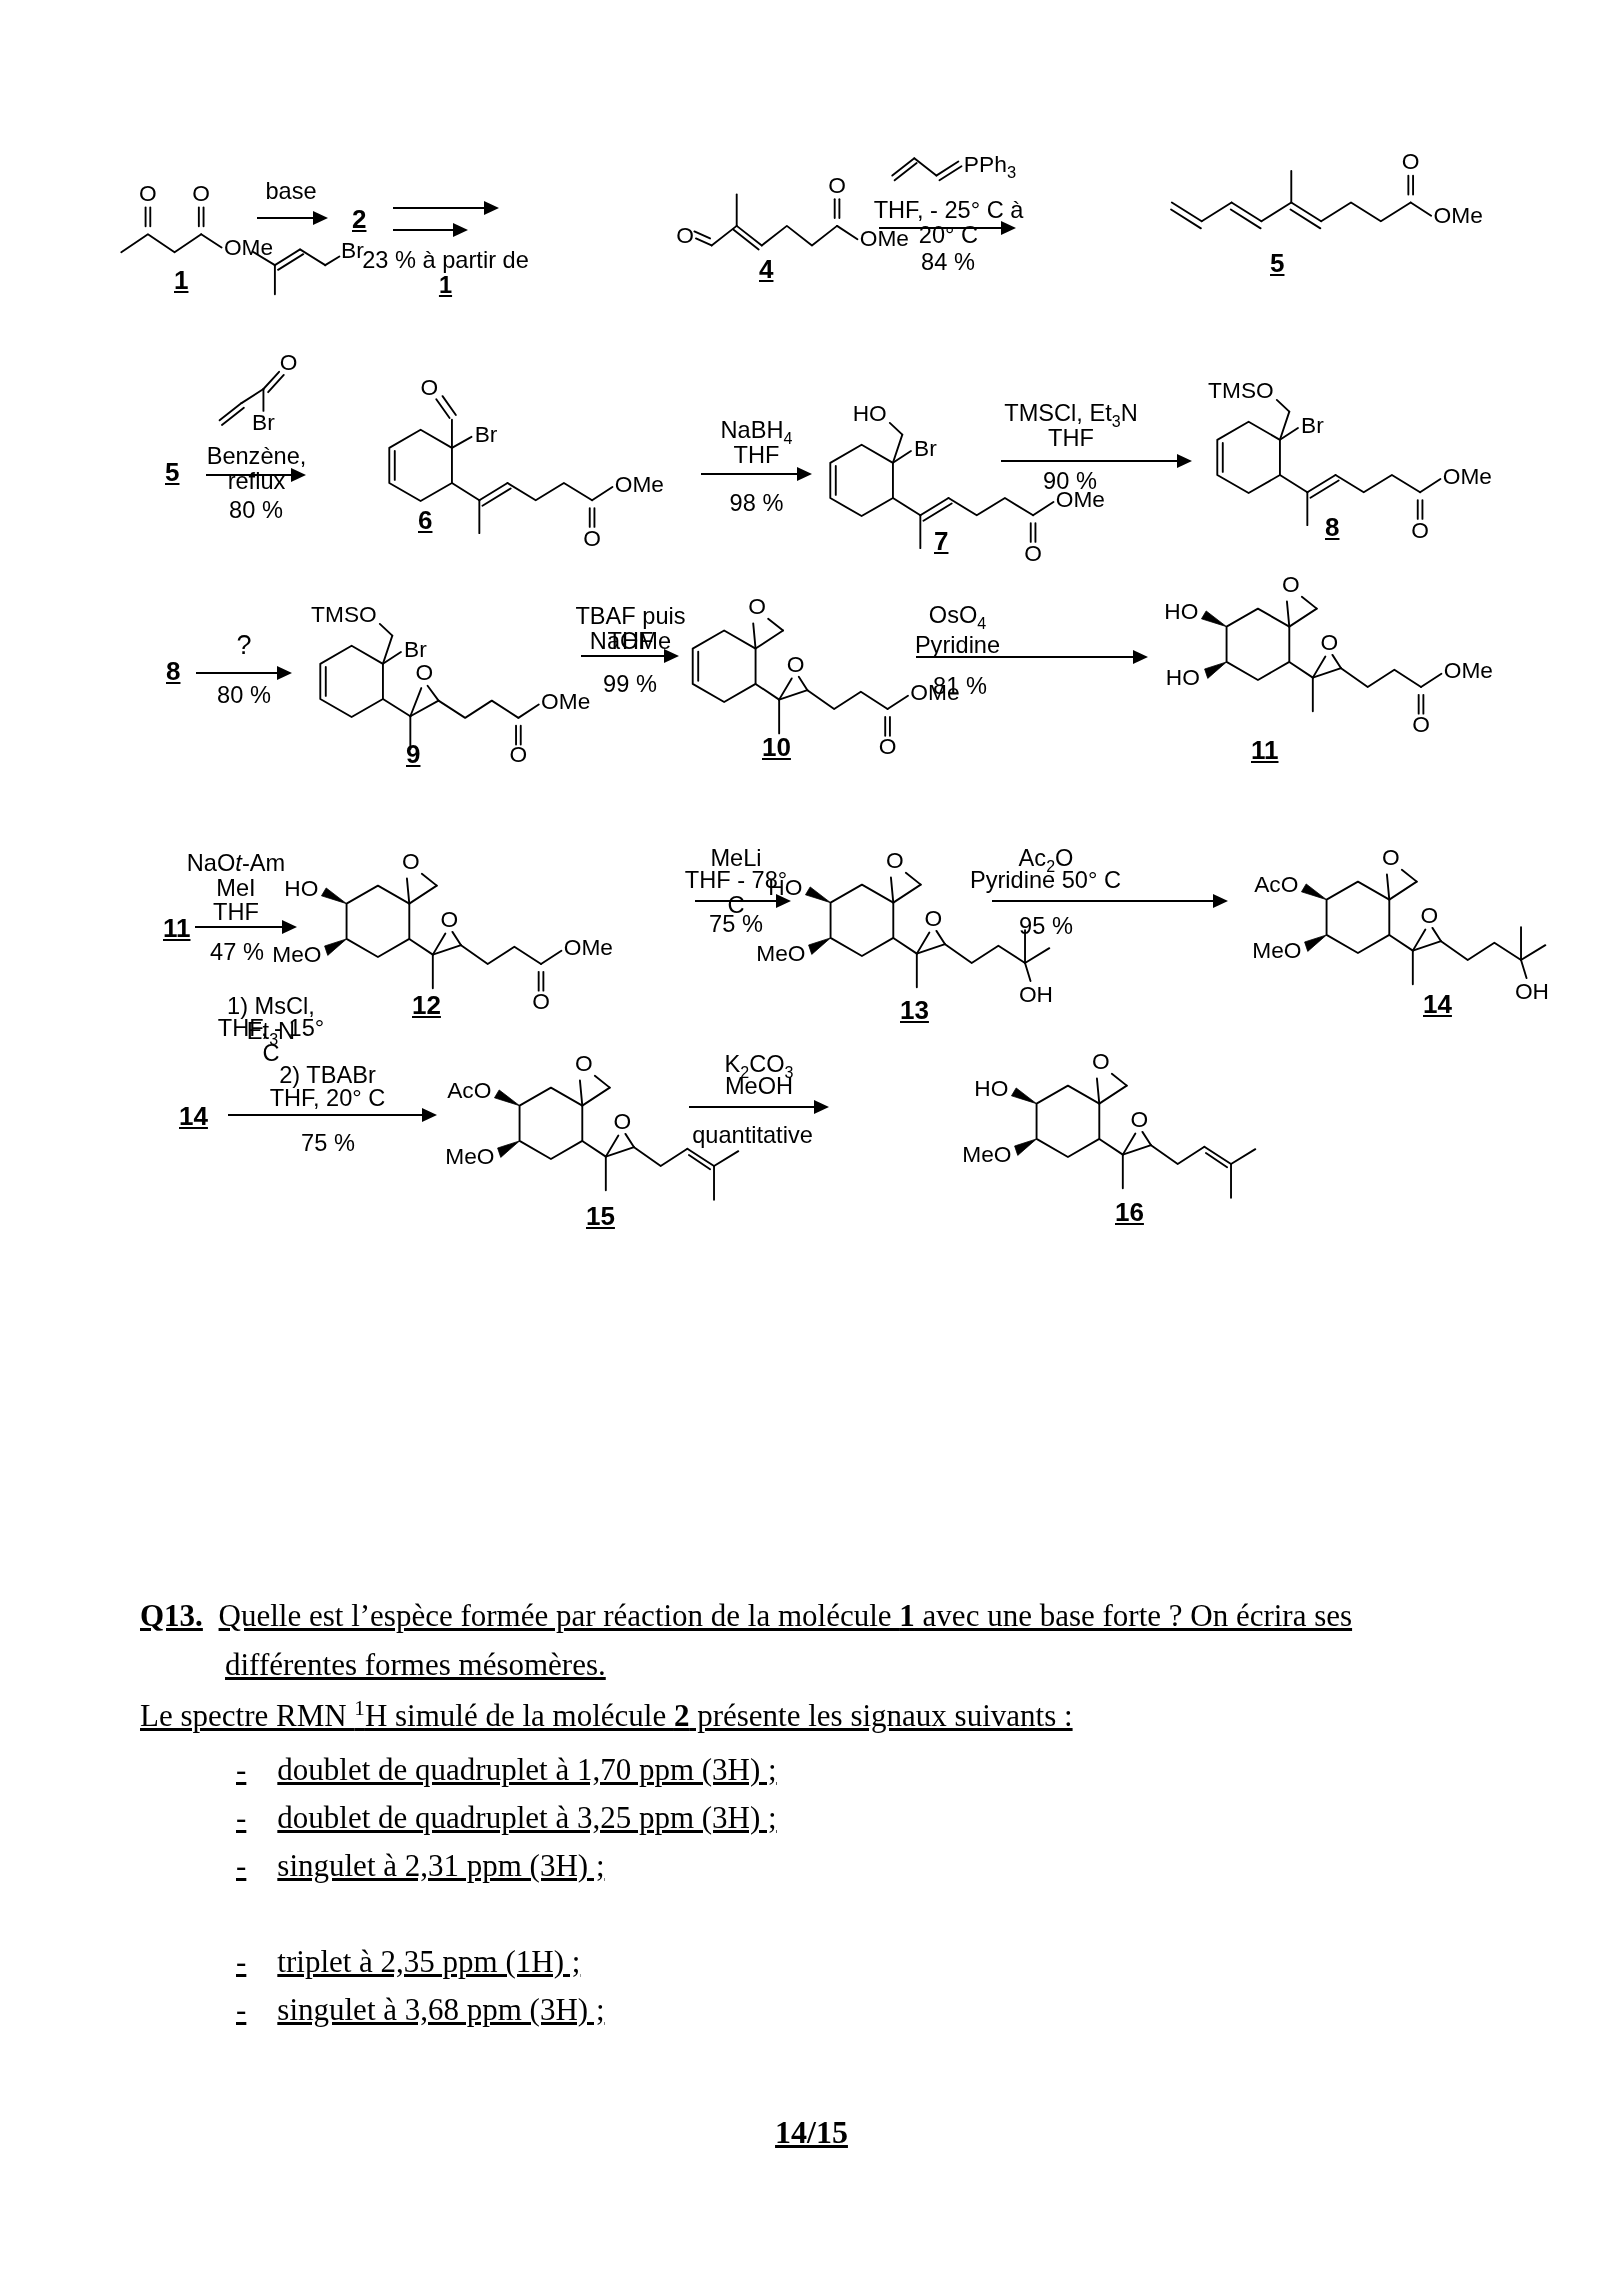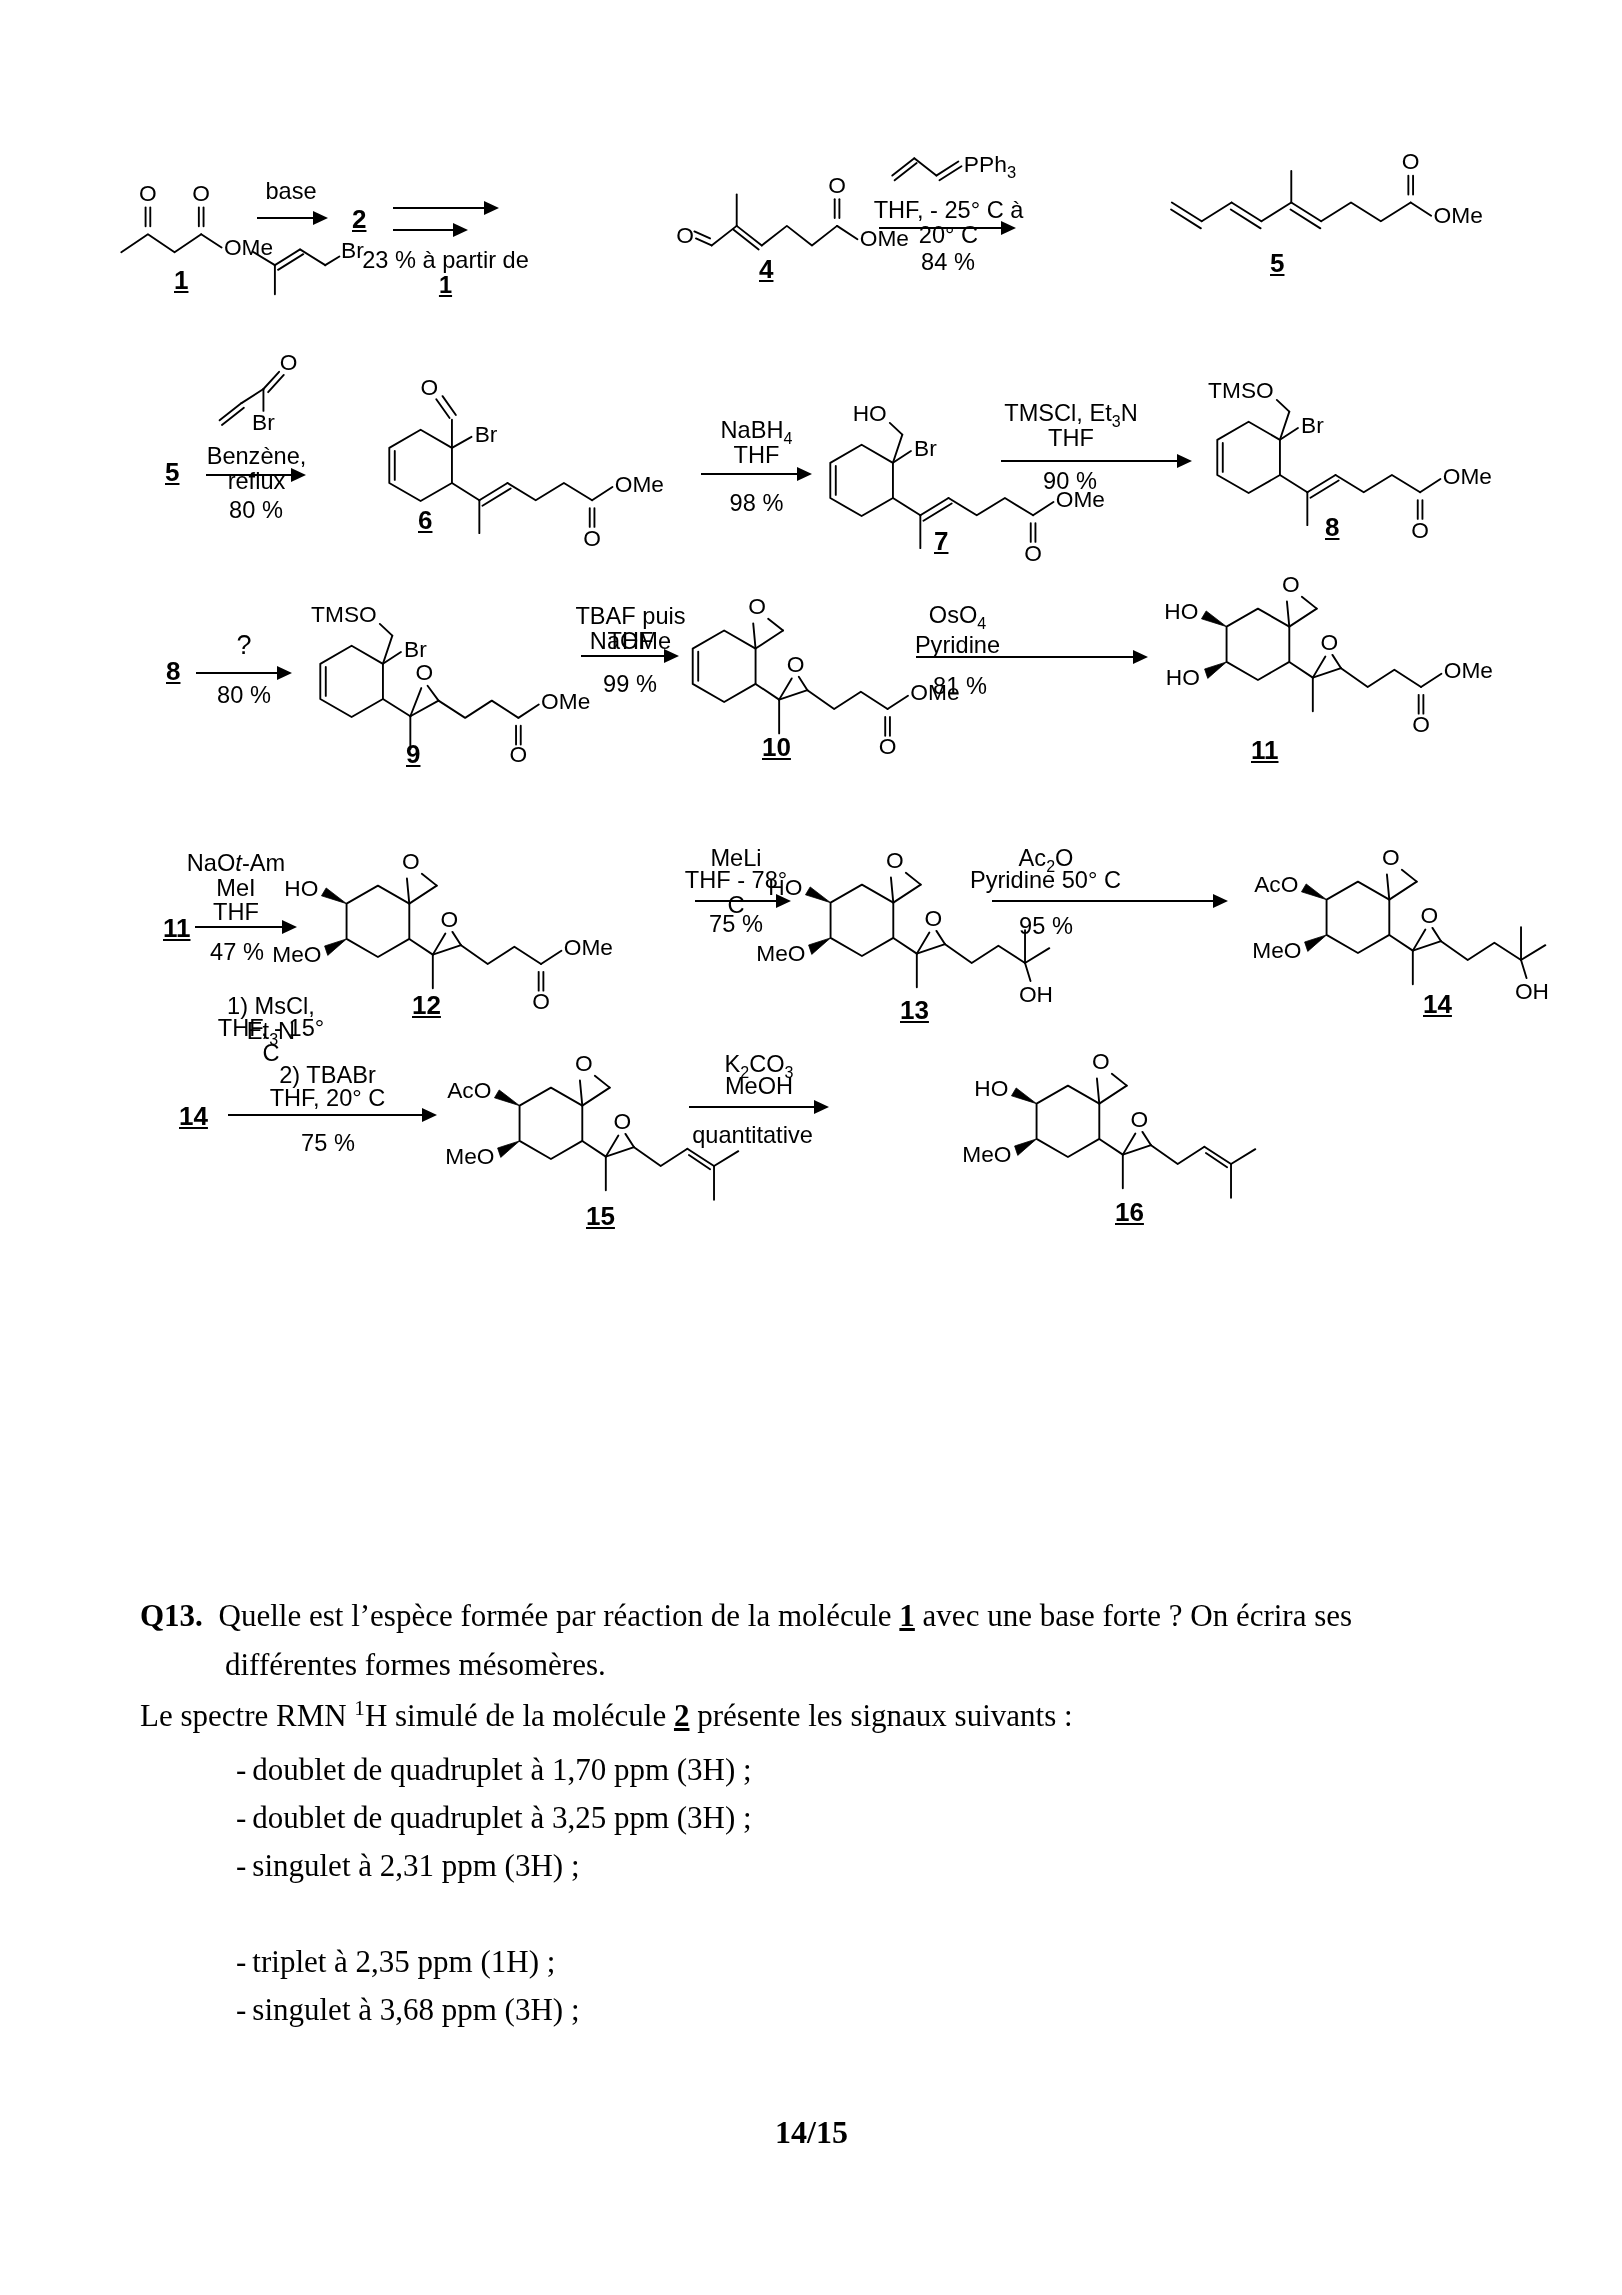--- a/index.html
+++ b/index.html
@@ -1,28 +1,28 @@
 <!DOCTYPE html>
 <html style="font-size:12.6px"><head>
 <meta charset="utf-8">
 <style>
   html,body{margin:0;padding:0;background:#fff;}
   .page{position:relative;width:1623px;height:2295px;background:#ffffff;color:#000;
         font-family:"Liberation Sans",sans-serif;overflow:hidden;}
-  .abs{position:absolute;}
+  .abs{position:absolute;text-decoration:underline;}
   .cond{position:absolute;text-align:center;font-size:23.6px;line-height:1.06;color:#000;}
   .molnum{position:absolute;font-size:26px;font-weight:bold;text-decoration:underline;color:#000;}
   .arrow{position:absolute;height:15.7px;}
   .arrow .shaft{position:absolute;left:0;right:11.8px;top:7px;height:2px;background:#000;}
   .arrow .head{position:absolute;right:0;top:0.8px;width:0;height:0;
                border-left:15.7px solid #000;border-top:7px solid transparent;border-bottom:7px solid transparent;}
   .serif{font-family:"Liberation Serif",serif;font-size:31px;color:#000;}
   .b{font-weight:bold;} .u{text-decoration:underline;} .i{font-style:italic;}
   .qlabel{margin-right:15.7px;}
-  .item .itxt{margin-left:6px;}
+  .item .itxt{margin-left:31px;}
   sub{font-size:0.68em;} sup{font-size:0.68em;}
   svg{position:absolute;overflow:visible;}
   svg path{stroke:#000;stroke-width:2.4;fill:none;stroke-linecap:round;stroke-linejoin:round;}
   svg polygon.wedge{fill:#000;stroke:#000;stroke-width:1;}
   svg text{font-size:29px;fill:#000;font-family:"Liberation Sans",sans-serif;}
   svg tspan.ssub{font-size:21px;}
 </style>
 </head>
 <body>
 

